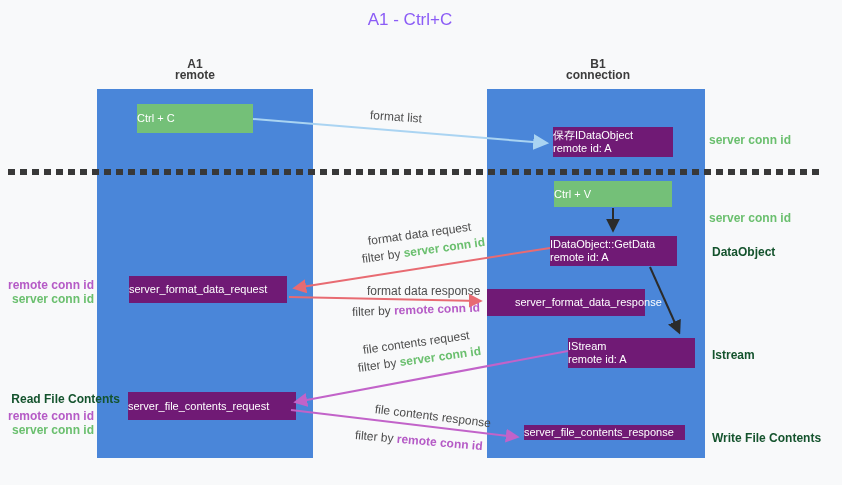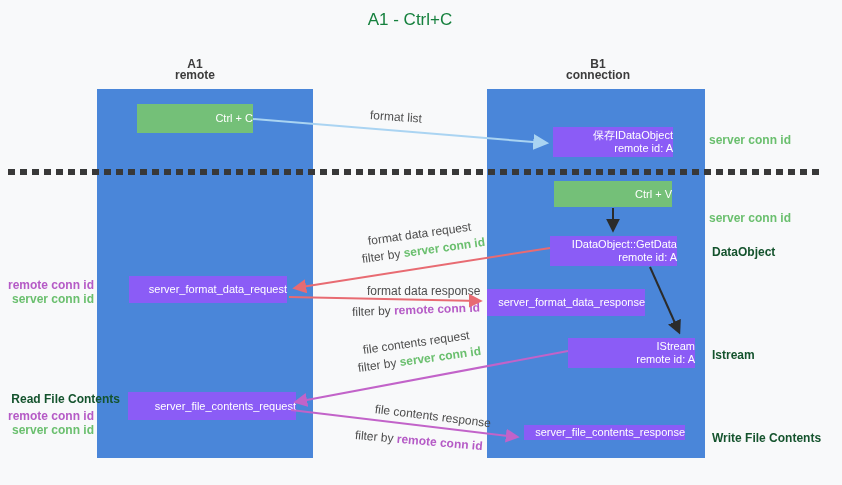--- a/index.html
+++ b/index.html
@@ -10,21 +10,21 @@
     font-family: "Liberation Sans", sans-serif;
     color: #3d3d3d;
     overflow: hidden;
   }
   .abs { position: absolute; }
 
   .title-block {
     left: 300px; top: 10px; width: 220px;
     text-align: center;
     font-size: 17px;
-    color: #15803d;
+    color: #8b5cf6;
     line-height: 20px;
   }
 
   .lane-header {
     width: 140px;
     text-align: center;
     font-size: 12px;
     color: #3c3c3c;
     line-height: 11px;
     font-weight: bold;
@@ -40,27 +40,27 @@
     background: repeating-linear-gradient(90deg, #383838 0 7px, transparent 7px 12px);
     z-index: 2;
   }
 
   .node {
     z-index: 3;
     color: #ffffff;
     font-size: 11px;
     display: flex;
     flex-direction: column;
-    align-items: flex-end;
+    align-items: flex-start;
     justify-content: center;
     text-align: center;
     line-height: 13px;
   }
   .node.green  { background: #74c078; }
-  .node.orange { background: #8b5cf6; }
+  .node.orange { background: #701a75; }
 
   .side-label {
     font-size: 12px;
     white-space: nowrap;
     z-index: 3;
   }
   .green-id  { color: #6abf6e; font-weight: bold; }
   .purple-id { color: #b55bc6; font-weight: bold; }
   .dark-label { color: #14532d; font-weight: bold; }
 

